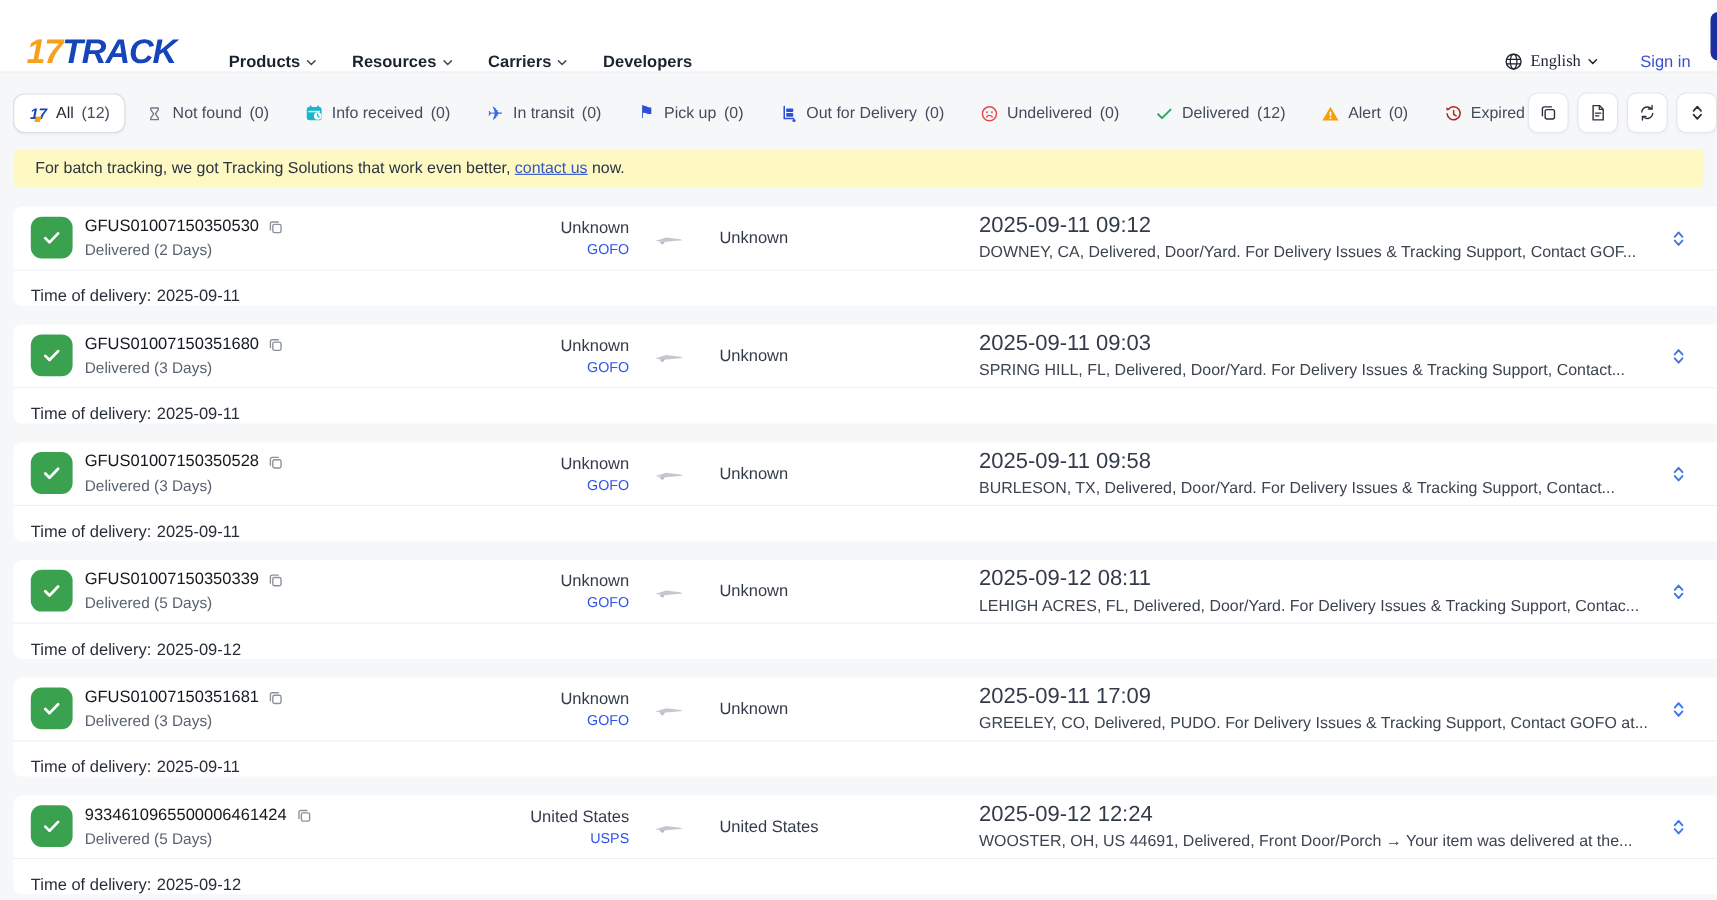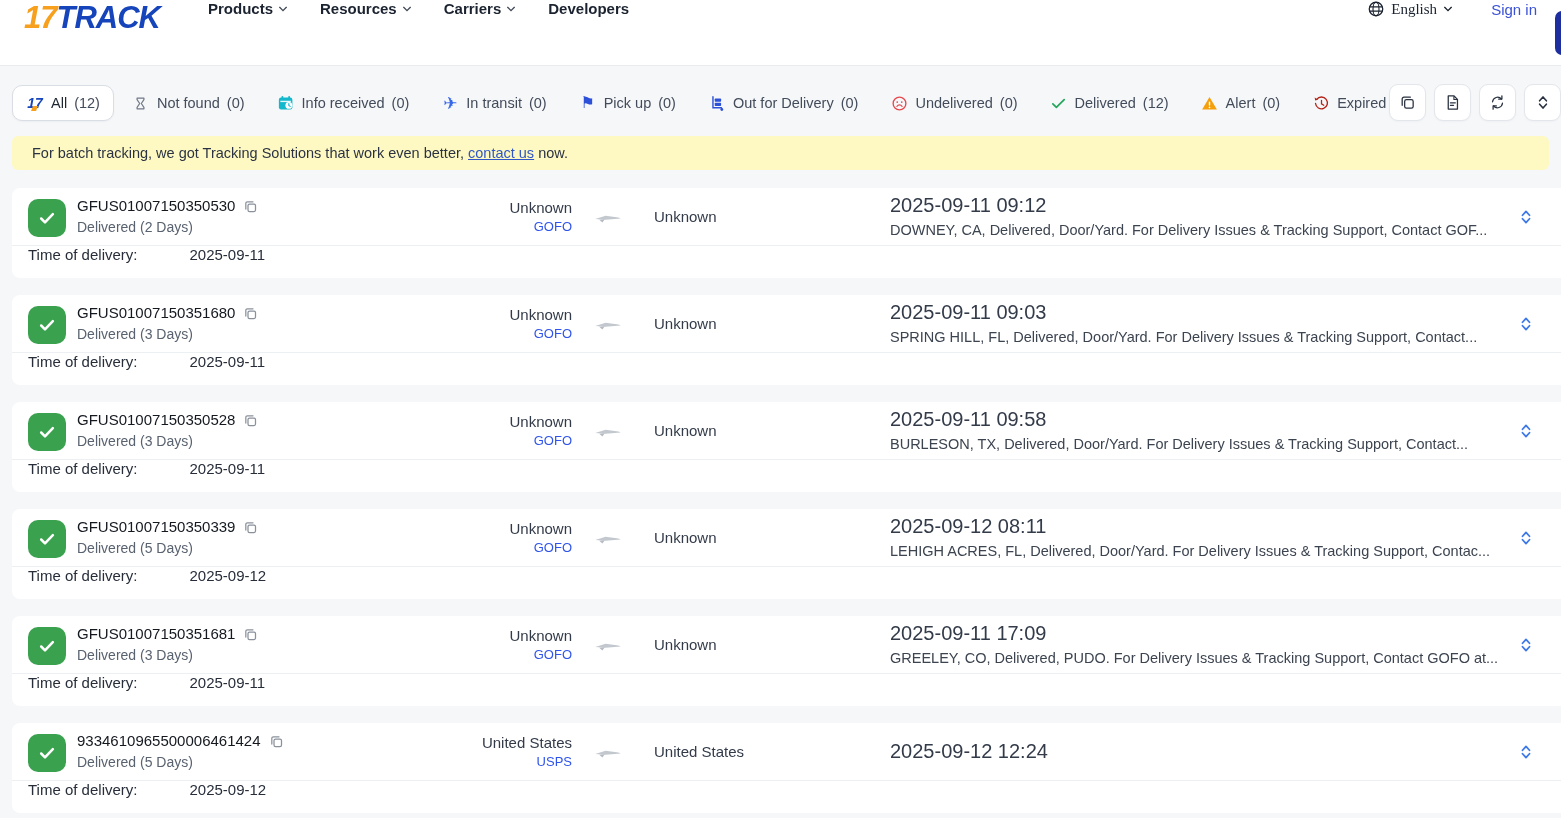--- a/index.html
+++ b/index.html
@@ -7,21 +7,21 @@
   body {
     font-family:"Liberation Sans", sans-serif;
     background:#f6f7f9;
     color:#1f2631;
   }
   
   .header {
     position:relative;
     height:66px; background:#ffffff;
     border-bottom:1px solid #e9ebef;
-    display:flex; align-items:flex-start;
+    display:flex; align-items:flex-end;
     padding:0 24px;
   }
   .logo { display:flex; align-items:baseline; font-weight:bold; font-style:italic;
           font-size:31px; letter-spacing:-1px; cursor:pointer; }
   .logo .l-orange { color:#f7a01d; }
   .logo .l-blue   { color:#1544bb; }
   .nav { display:flex; align-items:center; gap:32px; margin-left:48px; }
   .nav-item { display:flex; align-items:center; gap:5px; font-size:15px; font-weight:600;
               color:#1b2330; cursor:pointer; }
   .chev { width:10px; height:10px; }
@@ -50,39 +50,39 @@
              display:flex; align-items:center; justify-content:center; cursor:pointer;
              box-shadow:0 1px 2px rgba(20,30,50,.03); }
   
   .banner { margin:14px 12px 0 12px; height:34px; background:#fef9c3; border-radius:6px;
             display:flex; align-items:center; padding:0 20px; font-size:14.5px; color:#2b3342; }
   .banner a { color:#3156c7; text-decoration:underline; cursor:pointer; }
   
   .list { margin-top:18px; }
   .card { background:#fff; border-radius:8px 0 0 8px; margin:0 0 17px 12px; width:1549px; }
   .row-main { display:flex; align-items:center; height:57px; padding:0 16px; }
-  .cell-left { width:424px; display:flex; align-items:flex-end; gap:11px; }
+  .cell-left { width:424px; display:flex; align-items:center; gap:11px; }
   .checkbox { width:38px; height:38px; border-radius:10px; background:#3aa24f; flex:0 0 auto;
               display:flex; align-items:center; justify-content:center; cursor:pointer; }
   .tn-block { line-height:1.35; min-width:0; }
   .tn-line { display:flex; align-items:center; gap:8px; }
   .tn { font-size:15px; color:#14181f; }
   .copy-btn { cursor:pointer; display:inline-flex; }
   .status { font-size:14px; color:#59626f; margin-top:2px; }
   .cell-origin { width:120px; text-align:right; line-height:1.4; }
   .origin { font-size:15px; color:#333b49; }
   .carrier { font-size:13px; color:#2f54eb; cursor:pointer; }
   .cell-plane { width:72px; display:flex; justify-content:center; }
   .cell-dest { width:246px; padding-left:10px; font-size:15px; color:#333b49; }
   .cell-detail { flex:1; min-width:0; line-height:1.45; }
   .dt { font-size:20px; color:#333b49; }
   .detail { font-size:14.5px; color:#3c4450; white-space:nowrap; overflow:hidden; }
   .cell-expand { width:38px; display:flex; justify-content:center; cursor:pointer; }
-  .row-time { border-top:1px solid #edf0f3; height:33px; display:flex; align-items:flex-start;
-              padding:0 16px; font-size:15px; color:#272e3a;gap:47px; }
+  .row-time { border-top:1px solid #edf0f3; height:33px; display:flex; align-items:flex-end;
+              padding:0 16px; font-size:15px; color:#272e3a; }
   .row-time .tod-val { margin-left:5px; }
 </style>
 </head>
 <body>
 
 <div class="header">
   <div class="logo">
     <span><span class="l-orange">17</span><span class="l-blue">TRACK</span></span>
   </div>
   <div class="nav">
@@ -544,20 +544,21 @@
       </div>
       <div class="cell-plane">
         <svg width="30" height="16" viewBox="0 0 36 20">
           <path d="M2 12.5 L15 8.5 L31 10.5 L34 11.8 L15 13.5 Z" fill="#c3c8cf"></path>
           <path d="M7 13.5 L11 17 L14 12.8 Z" fill="#b6bbc3"></path>
         </svg>
       </div>
       <div class="cell-dest">United States</div>
       <div class="cell-detail">
         <div class="dt">2025-09-12 12:24</div>
+        <div class="detail">WOOSTER, OH, US 44691, Delivered, Front Door/Porch → Your item was delivered at the...</div>
       </div>
       <div class="cell-expand">
         <svg width="14" height="18" viewBox="0 0 16 20">
           <path d="M4 8l4-4.5L12 8" stroke="#3e79e9" stroke-width="2" fill="none" stroke-linecap="round" stroke-linejoin="round"></path>
           <path d="M4 12l4 4.5 4-4.5" stroke="#3e79e9" stroke-width="2" fill="none" stroke-linecap="round" stroke-linejoin="round"></path>
         </svg>
       </div>
     </div>
     <div class="row-time">
       <span>Time of delivery:</span>

